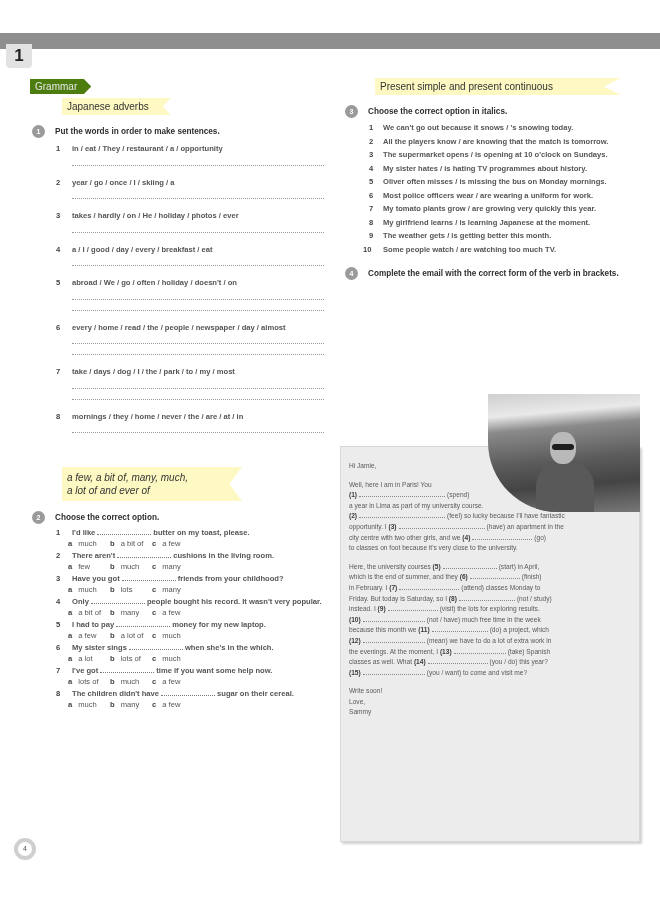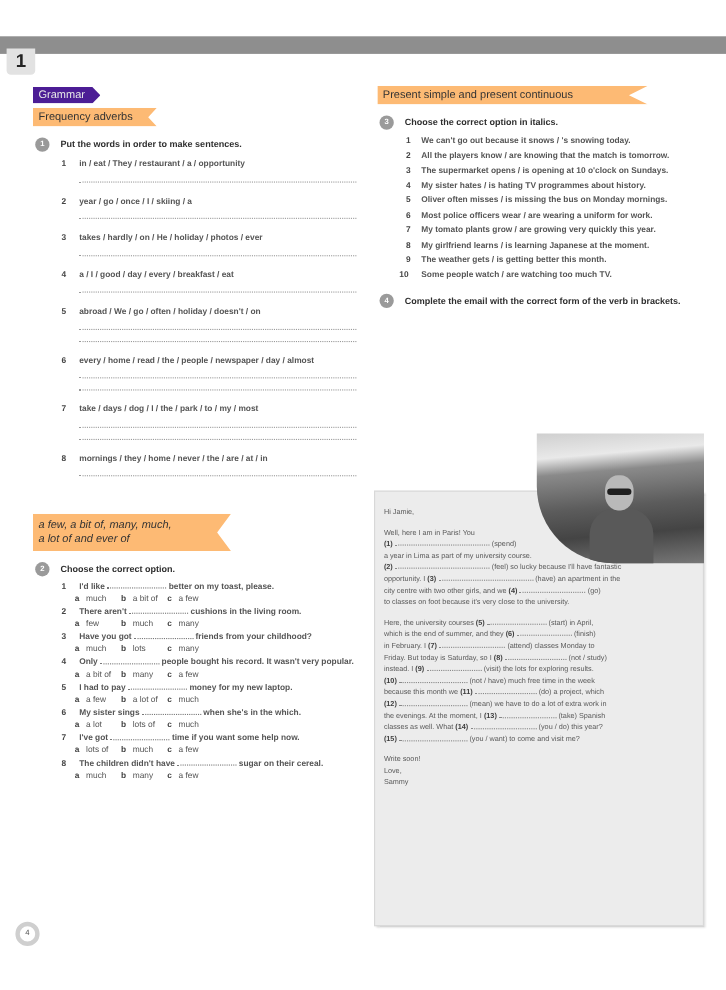--- a/index.html
+++ b/index.html
@@ -5,22 +5,22 @@
   * { box-sizing: border-box; margin: 0; padding: 0; }
   html, body { width: 660px; height: 900px; background: #ffffff; overflow: hidden; }
   body { font-family: "Liberation Sans", sans-serif; color: #3a3a3a; position: relative; }
 
   .top-bar { position: absolute; left: 0; top: 33px; width: 660px; height: 16px; background: #8e8e8e; }
   .unit-tab { position: absolute; left: 6px; top: 44px; width: 26px; height: 24px; background: #e2e2e2; border-radius: 0 0 4px 4px; font-weight: bold; font-size: 17px; color: #222; text-align: center; line-height: 24px; }
 
   .col-left { position: absolute; left: 30px; top: 76px; width: 300px; }
   .col-right { position: absolute; left: 343px; top: 76px; width: 297px; }
 
-  .tag-grammar { display: inline-block; background: #4c1d95; color: #e8e8e8; font-size: 10px; padding: 2px 14px 2px 5px; clip-path: polygon(0 0, 88% 0, 100% 50%, 88% 100%, 0 100%); margin-bottom: 2px; }
-  .ribbon { display: inline-block; background: #fdba74; color: #333; font-size: 10px; padding: 3px 22px 3px 5px; clip-path: polygon(0 0, 100% 0, 93% 50%, 100% 100%, 0 100%); }
+  .tag-grammar { display: inline-block; background: #4d7c0f; color: #e8e8e8; font-size: 10px; padding: 2px 14px 2px 5px; clip-path: polygon(0 0, 88% 0, 100% 50%, 88% 100%, 0 100%); margin-bottom: 2px; }
+  .ribbon { display: inline-block; background: #fef9c3; color: #333; font-size: 10px; padding: 3px 22px 3px 5px; clip-path: polygon(0 0, 100% 0, 93% 50%, 100% 100%, 0 100%); margin-left: 32px; }
   .ribbon.two-line { line-height: 13px; padding: 4px 30px 4px 5px; font-style: italic; width: 180px; }
 
   .ex-head { display: flex; align-items: center; margin-top: 10px; margin-left: 2px; }
   .ex-num { flex: 0 0 13px; width: 13px; height: 13px; border-radius: 50%; background: #9a9a9a; color: #fff; font-size: 7px; text-align: center; line-height: 13px; font-weight: bold; }
   .ex-instr { margin-left: 10px; font-size: 8.2px; font-weight: bold; color: #2e2e2e; line-height: 11px; }
 
   .item { display: flex; font-size: 7.6px; line-height: 10.5px; margin-left: 26px; }
   .item .n { flex: 0 0 16px; font-weight: bold; color: #444; }
   .item .t { flex: 1; color: #555; font-weight: bold; }
 
@@ -50,21 +50,21 @@
   .page-number { position: absolute; left: 14px; top: 838px; width: 22px; height: 22px; border-radius: 50%; border: 4px solid #cfcfcf; font-size: 7px; text-align: center; line-height: 14px; color: #555; }
 </style>
 </head>
 <body>
 
 <div class="top-bar"></div>
 <div class="unit-tab">1</div>
 
 <div class="col-left">
   <div class="tag-grammar">Grammar</div><br>
-  <div class="ribbon">Frequency adverbs</div>
+  <div class="ribbon">Japanese adverbs</div>
 
   <div class="ex-head">
     <span class="ex-num">1</span>
     <span class="ex-instr">Put the words in order to make sentences.</span>
   </div>
 
   <div class="order-list">
     <div class="item" style="margin-top:6px">
         <span class="n">1</span>
         <span class="t">in / eat / They / restaurant / a / opportunity</span>
@@ -118,21 +118,21 @@
 
     <div class="ex-head">
       <span class="ex-num">2</span>
       <span class="ex-instr">Choose the correct option.</span>
     </div>
 
     <div class="mc-list" style="margin-top:4px">
 
       <div class="item">
           <span class="n">1</span>
-          <span class="t"><span>I'd like</span><span class="gap"></span><span>better on my toast, please.</span></span>
+          <span class="t"><span>I'd like</span><span class="gap"></span><span>butter on my toast, please.</span></span>
         </div>
       <div class="opts">
         <span class="o"><b>a</b><span>much</span></span>
         <span class="o"><b>b</b><span>a bit of</span></span>
         <span class="o"><b>c</b><span>a few</span></span>
       </div>
 
       <div class="item">
           <span class="n">2</span>
           <span class="t"><span>There aren't</span><span class="gap"></span><span>cushions in the living room.</span></span>

